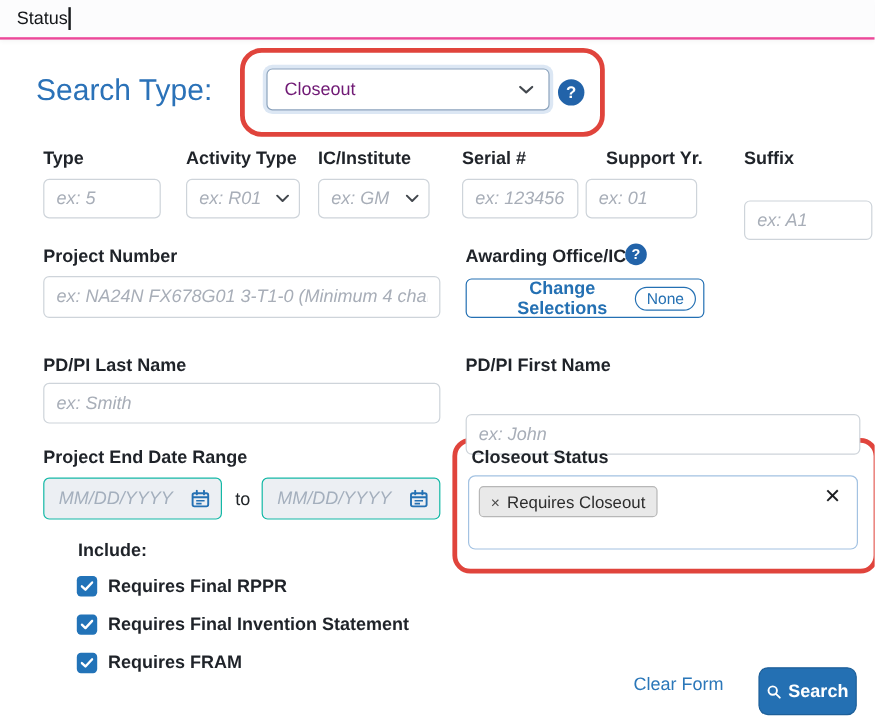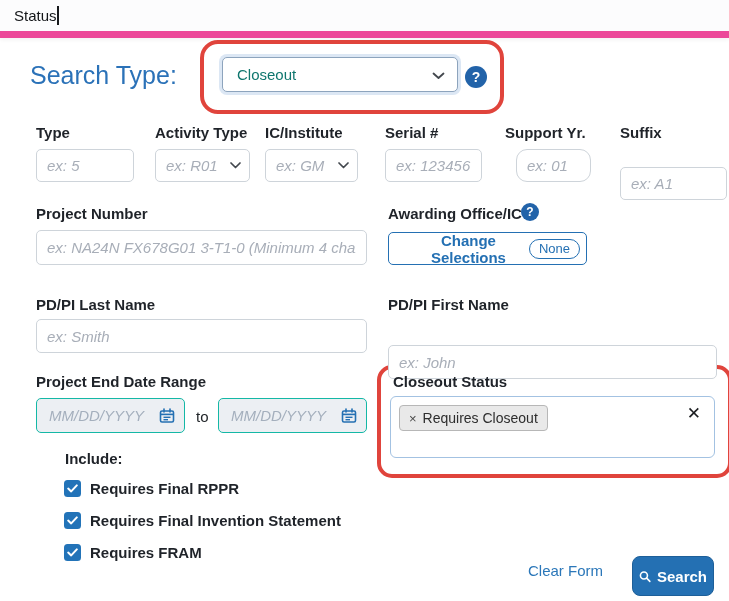--- a/index.html
+++ b/index.html
@@ -4,40 +4,40 @@
 <style>
   html,body { margin:0; padding:0; background:#fff; }
   .page {
     position:relative; width:729px; height:601px; background:#ffffff;
     font-family:"Liberation Sans", sans-serif; overflow:hidden;
   }
 
   
   .tabbar {
     position:absolute; left:0; top:0; width:729px; height:31px;
-    background:#fcfcfd; border-bottom:7px solid #ec4899;
+    background:#fcfcfd; border-bottom:2px solid #ec4899;
     box-shadow:0 2px 4px rgba(0,0,0,0.05);
   }
   .tab-label { position:absolute; left:14px; top:7px; font-size:15px; color:#141619; }
   .text-cursor { position:absolute; left:57px; top:6px; width:2px; height:19px; background:#17191c; }
 
   
   .ann { position:absolute; border:4px solid #e0443c; border-radius:18px; pointer-events:none; background:transparent; }
   .ann-search   { left:200px; top:40px;  width:296px; height:66px; }
   .ann-closeout { left:377px; top:365px; width:347px; height:105px; border-radius:15px; }
 
   
   .search-type-label { position:absolute; left:30px; top:61px; font-size:25px; color:#2b72b8; }
   .search-type-select {
     position:absolute; left:222px; top:57px; width:236px; height:35px;
     border:1px solid #8da4bd; border-radius:5px; background:#fff;
     box-shadow:0 0 0 3px rgba(130,170,215,0.28);
     display:flex; align-items:center; justify-content:space-between;
     padding:0 12px 0 14px; box-sizing:border-box;
-    font-size:15px; color:#0f766e; cursor:pointer;
+    font-size:15px; color:#701a75; cursor:pointer;
   }
   .help {
     position:absolute; background:#2263a9; color:#fff; border-radius:50%;
     display:flex; align-items:center; justify-content:center; font-weight:bold; cursor:pointer;
   }
   .help-search   { left:465px; top:66px;  width:22px; height:22px; font-size:14px; }
   .help-awarding { left:521px; top:203px; width:18px; height:18px; font-size:12px; }
 
   
   .fld-label { position:absolute; font-size:15px; font-weight:bold; color:#1f2329; white-space:nowrap;text-align:center; }
@@ -150,21 +150,21 @@
         <polyline points="1,1 5.5,5.5 10,1" fill="none" stroke="#43484e" stroke-width="1.7" stroke-linecap="round" stroke-linejoin="round"></polyline>
       </svg>
   </div>
   <div class="combo" style="left:265px; top:149px; width:93px;">
     <input placeholder="ex: GM" style="">
     <svg width="11" height="7" viewBox="0 0 11 7">
         <polyline points="1,1 5.5,5.5 10,1" fill="none" stroke="#43484e" stroke-width="1.7" stroke-linecap="round" stroke-linejoin="round"></polyline>
       </svg>
   </div>
   <input class="txt" style="left: 385px; top: 149px; width: 97px;" placeholder="ex: 123456">
-  <input class="txt" style="left: 516px; top: 149px; width: 75px; border-radius: 11px;" placeholder="ex: 01">
+  <input class="txt" style="left: 488px; top: 149px; width: 93px;" placeholder="ex: 01">
   <input class="txt" style="left: 620px; top: 167px; width: 107px;" placeholder="ex: A1">
 
   <div class="fld-label" style="left:36px; top:205px;">Project Number</div>
   <input class="txt" style="left: 36px; top: 230px; width: 331px; height: 35px;" placeholder="ex: NA24N FX678G01 3-T1-0 (Minimum 4 charac">
 
   <div class="fld-label" style="left:388px; top:205px;">Awarding Office/IC</div>
   <div class="help help-awarding">?</div>
   <button class="btn-change">
     <span class="lbl">Change Selections</span>
     <span class="pill">None</span>

